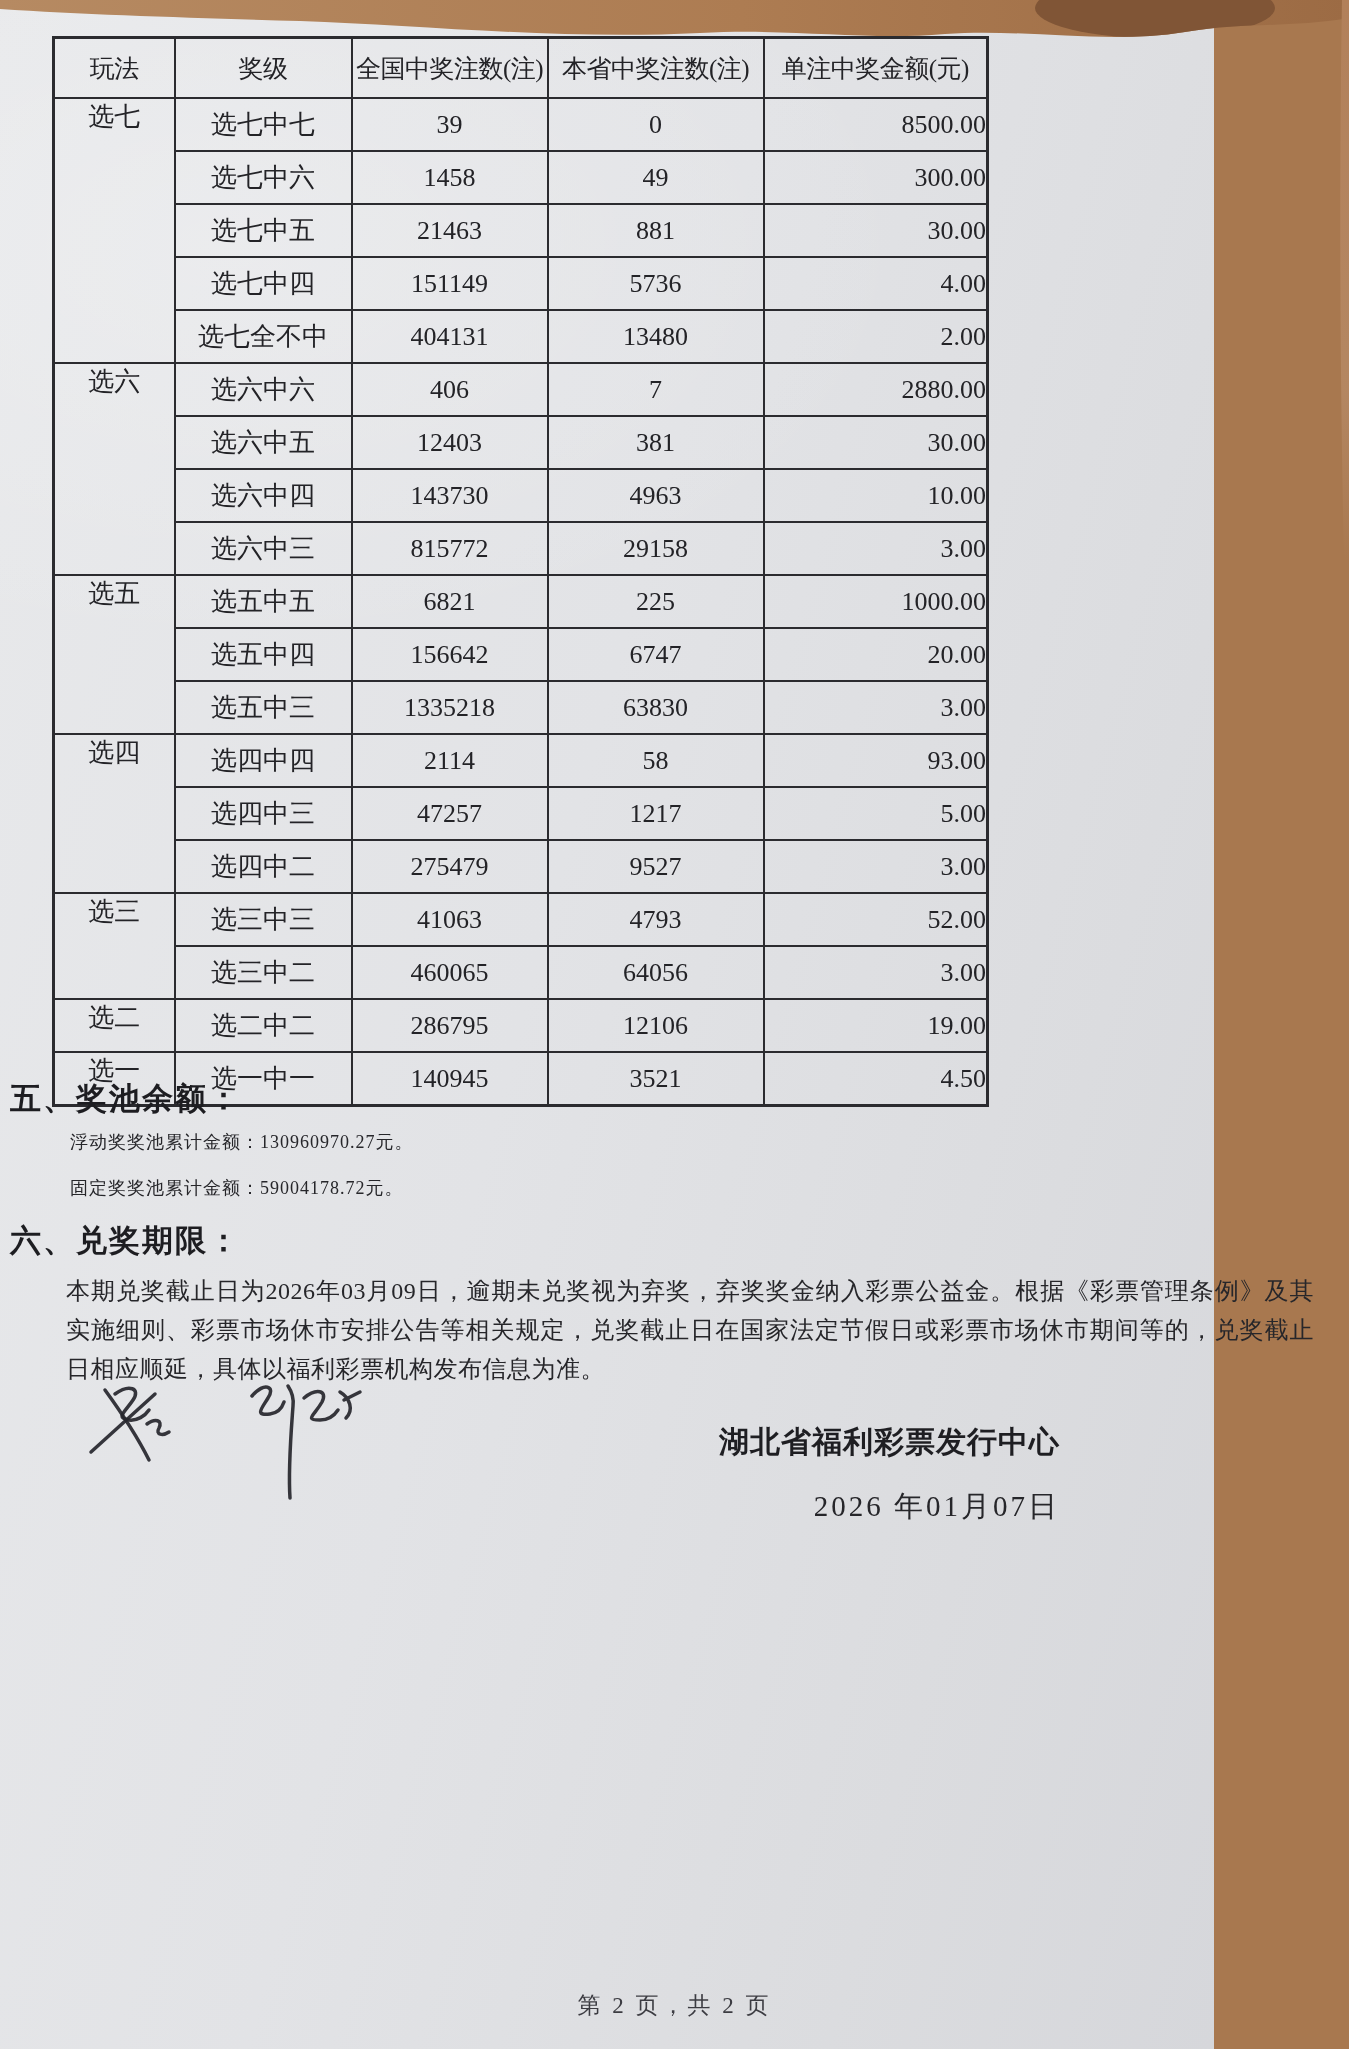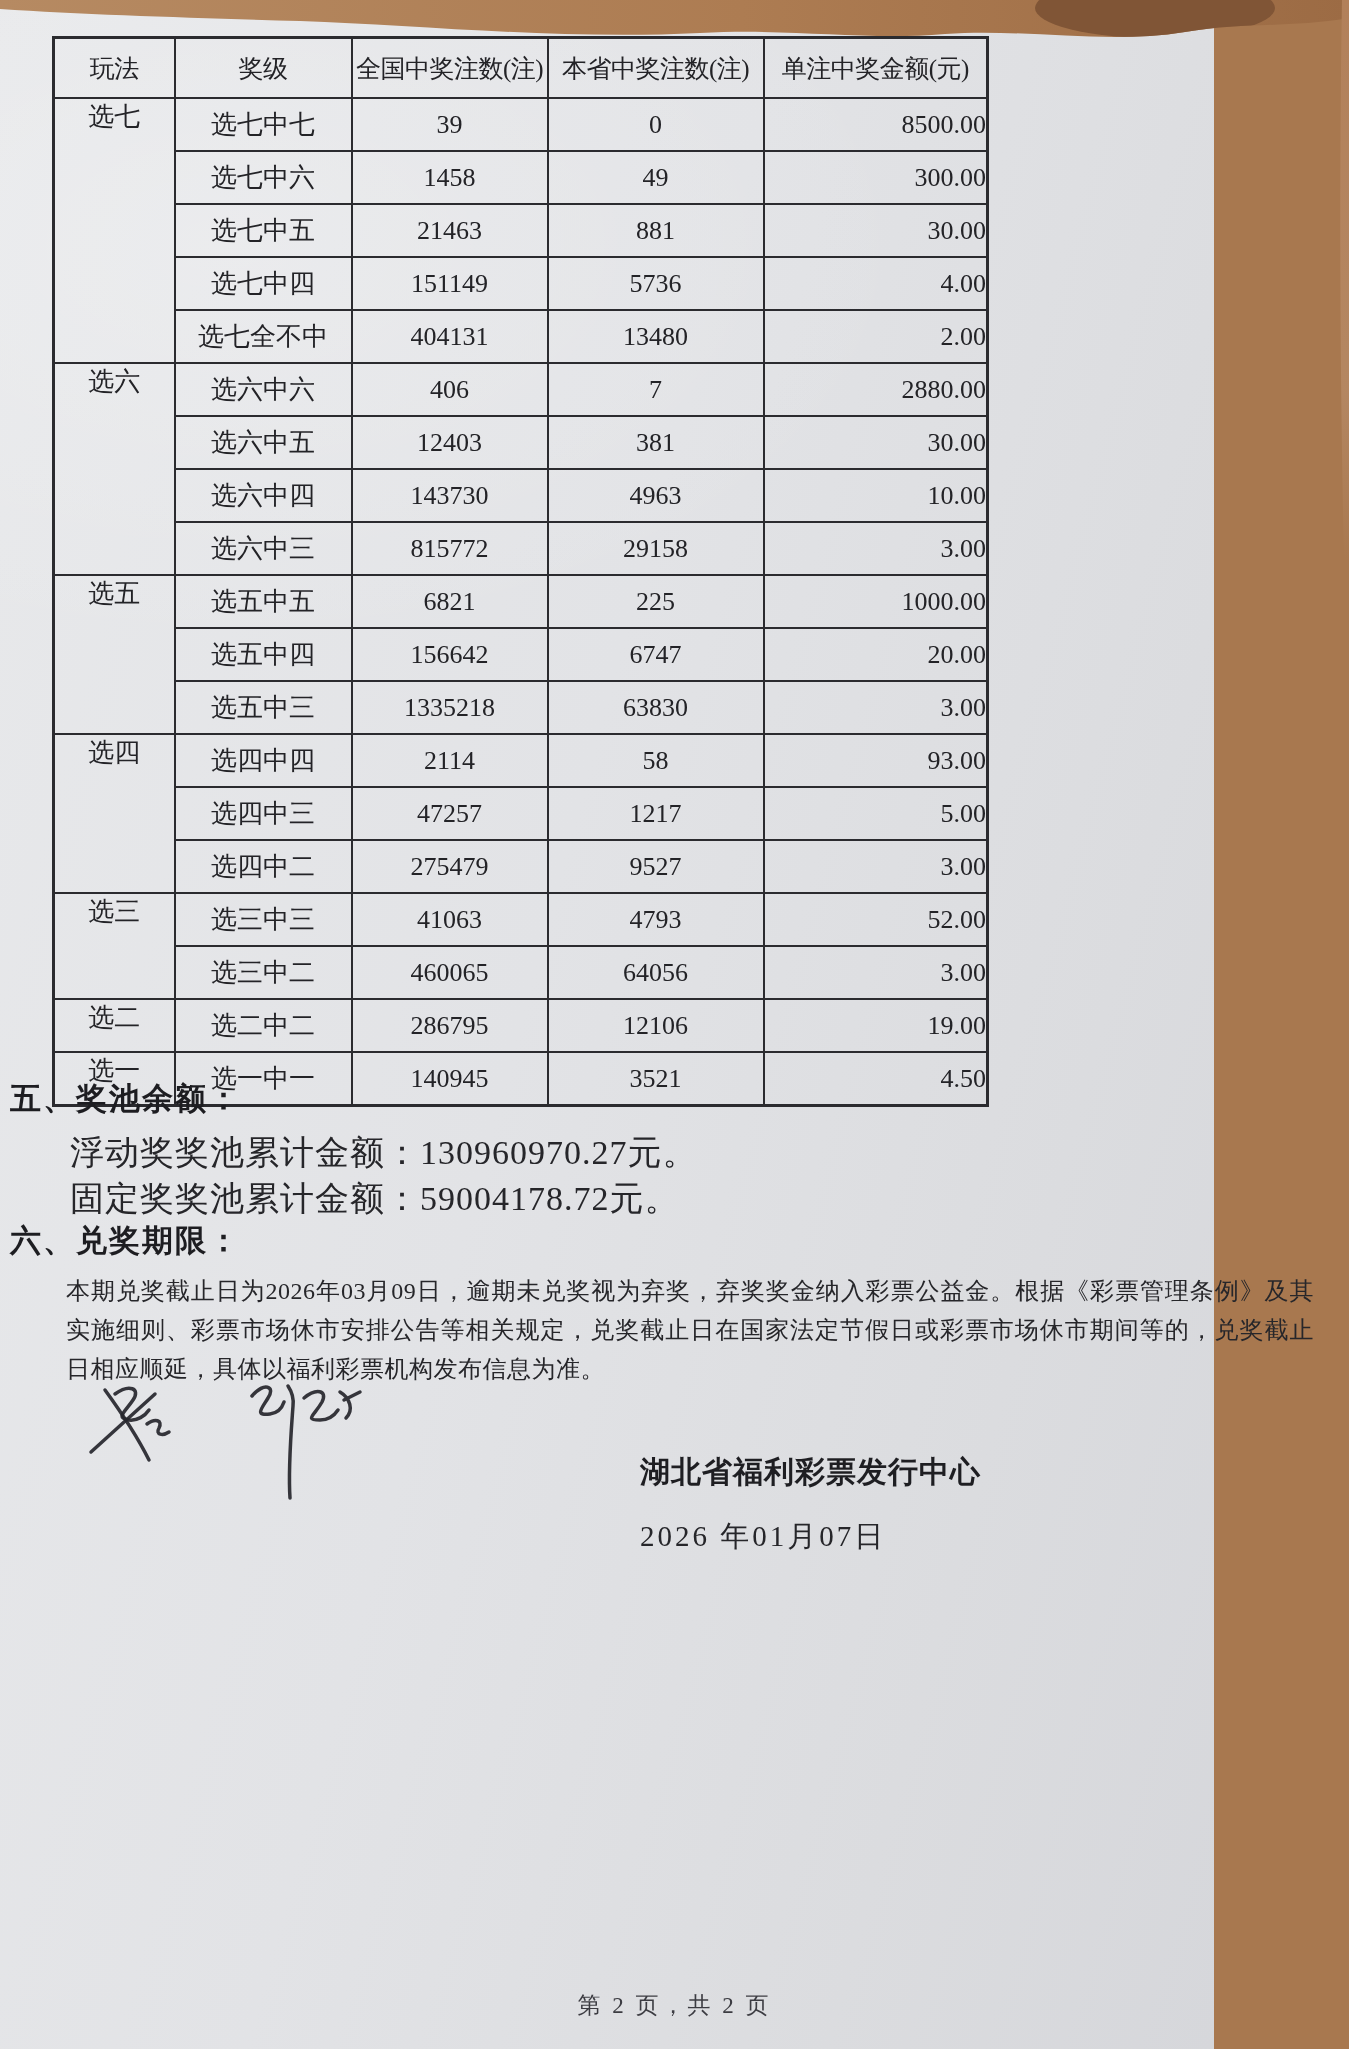--- a/index.html
+++ b/index.html
@@ -39,29 +39,29 @@
   table.prize{border:3px solid #2b2b2f;}
   
   .sec-heading{
     position:absolute;left:10px;margin:0;
     font-family:"Liberation Sans","DejaVu Sans",sans-serif;
     font-weight:900;font-size:31px;letter-spacing:2px;color:#1d1d21;
     white-space:nowrap;
   }
   .pool-line{
     position:absolute;left:70px;margin:0;
-    font-size:34px;color:#26262a;white-space:nowrap;letter-spacing:1px;
+    font-size:18px;color:#26262a;white-space:nowrap;letter-spacing:1px;
   }
   .redeem-paragraph{
     position:absolute;left:66px;top:1272px;width:1248px;margin:0;
     font-size:24px;line-height:39px;text-align:justify;text-justify:inter-ideograph;
     color:#26262a;letter-spacing:0.5px;
   }
   .issuer-block{
-    position:absolute;left:640px;top:1452px;width:420px;text-align:left;
+    position:absolute;left:640px;top:1422px;width:420px;text-align:right;
   }
   .issuer-name{
     font-family:"Liberation Sans","DejaVu Sans",sans-serif;
     font-weight:700;font-size:30px;letter-spacing:1px;color:#1e1e22;margin:0;
     white-space:nowrap;
   }
   .issuer-date{
     font-size:29px;letter-spacing:3px;color:#26262a;margin:24px 0 0 0;white-space:nowrap;
   }
   .page-footer{

